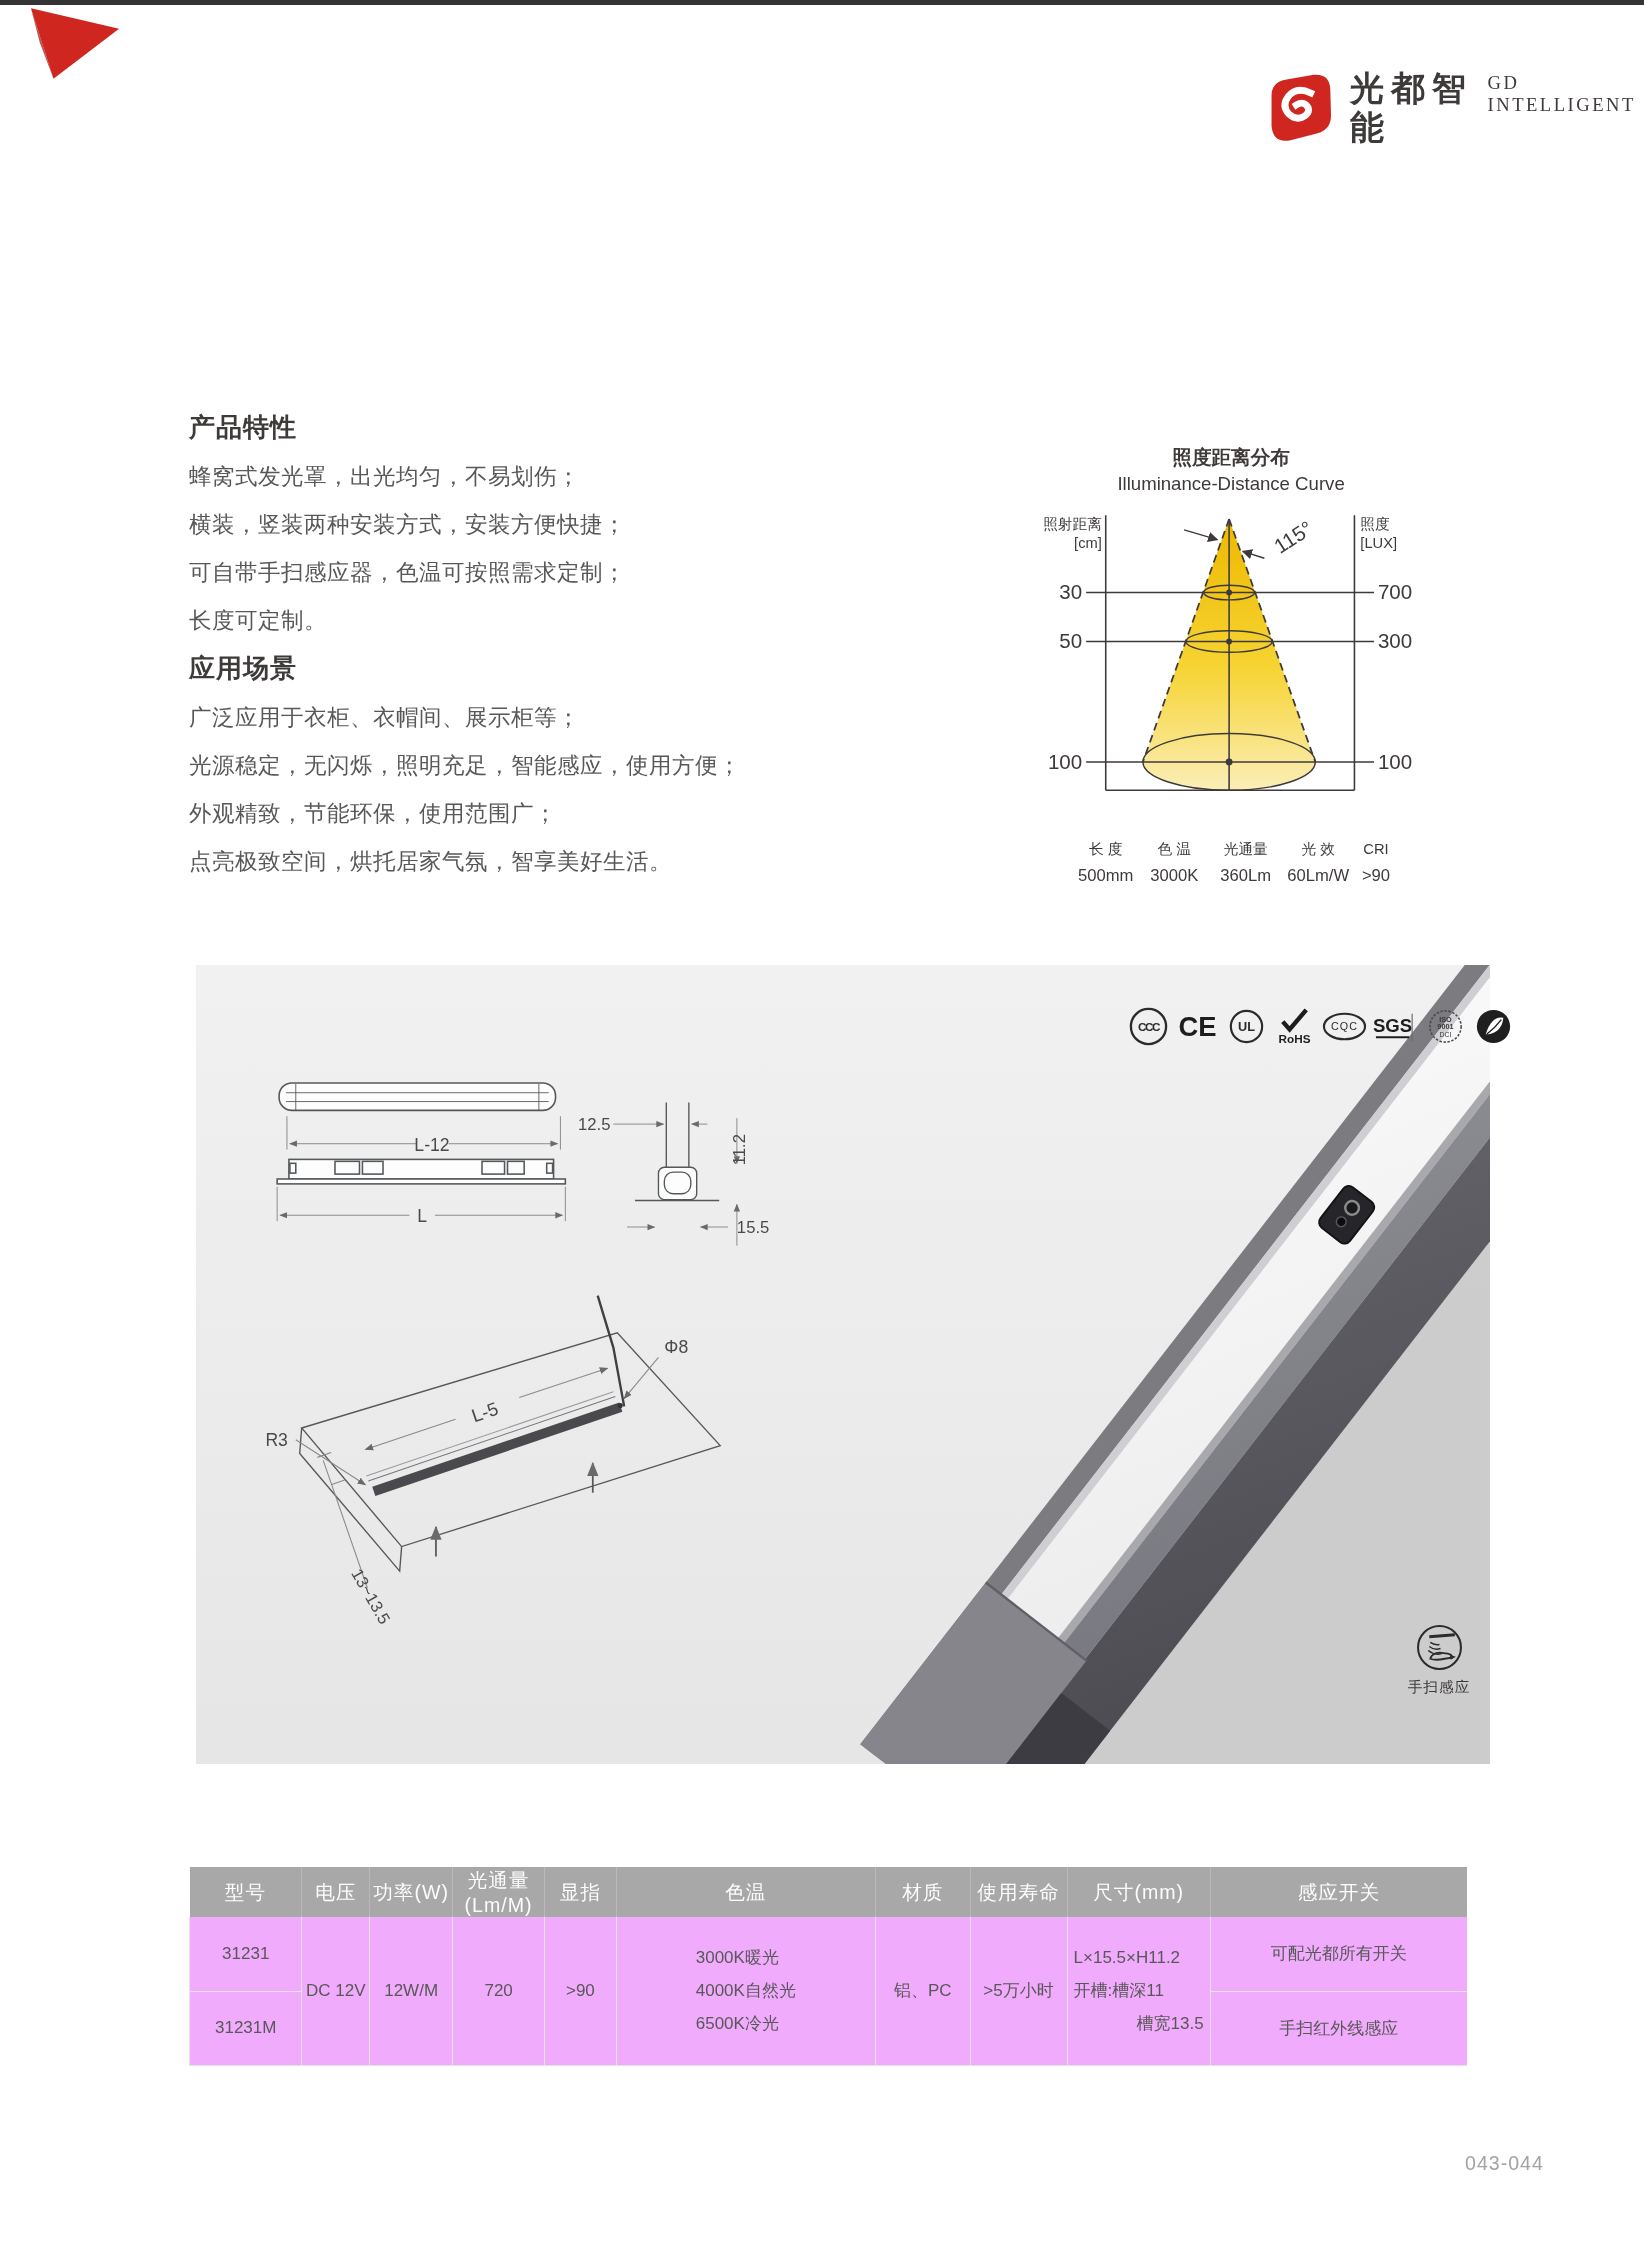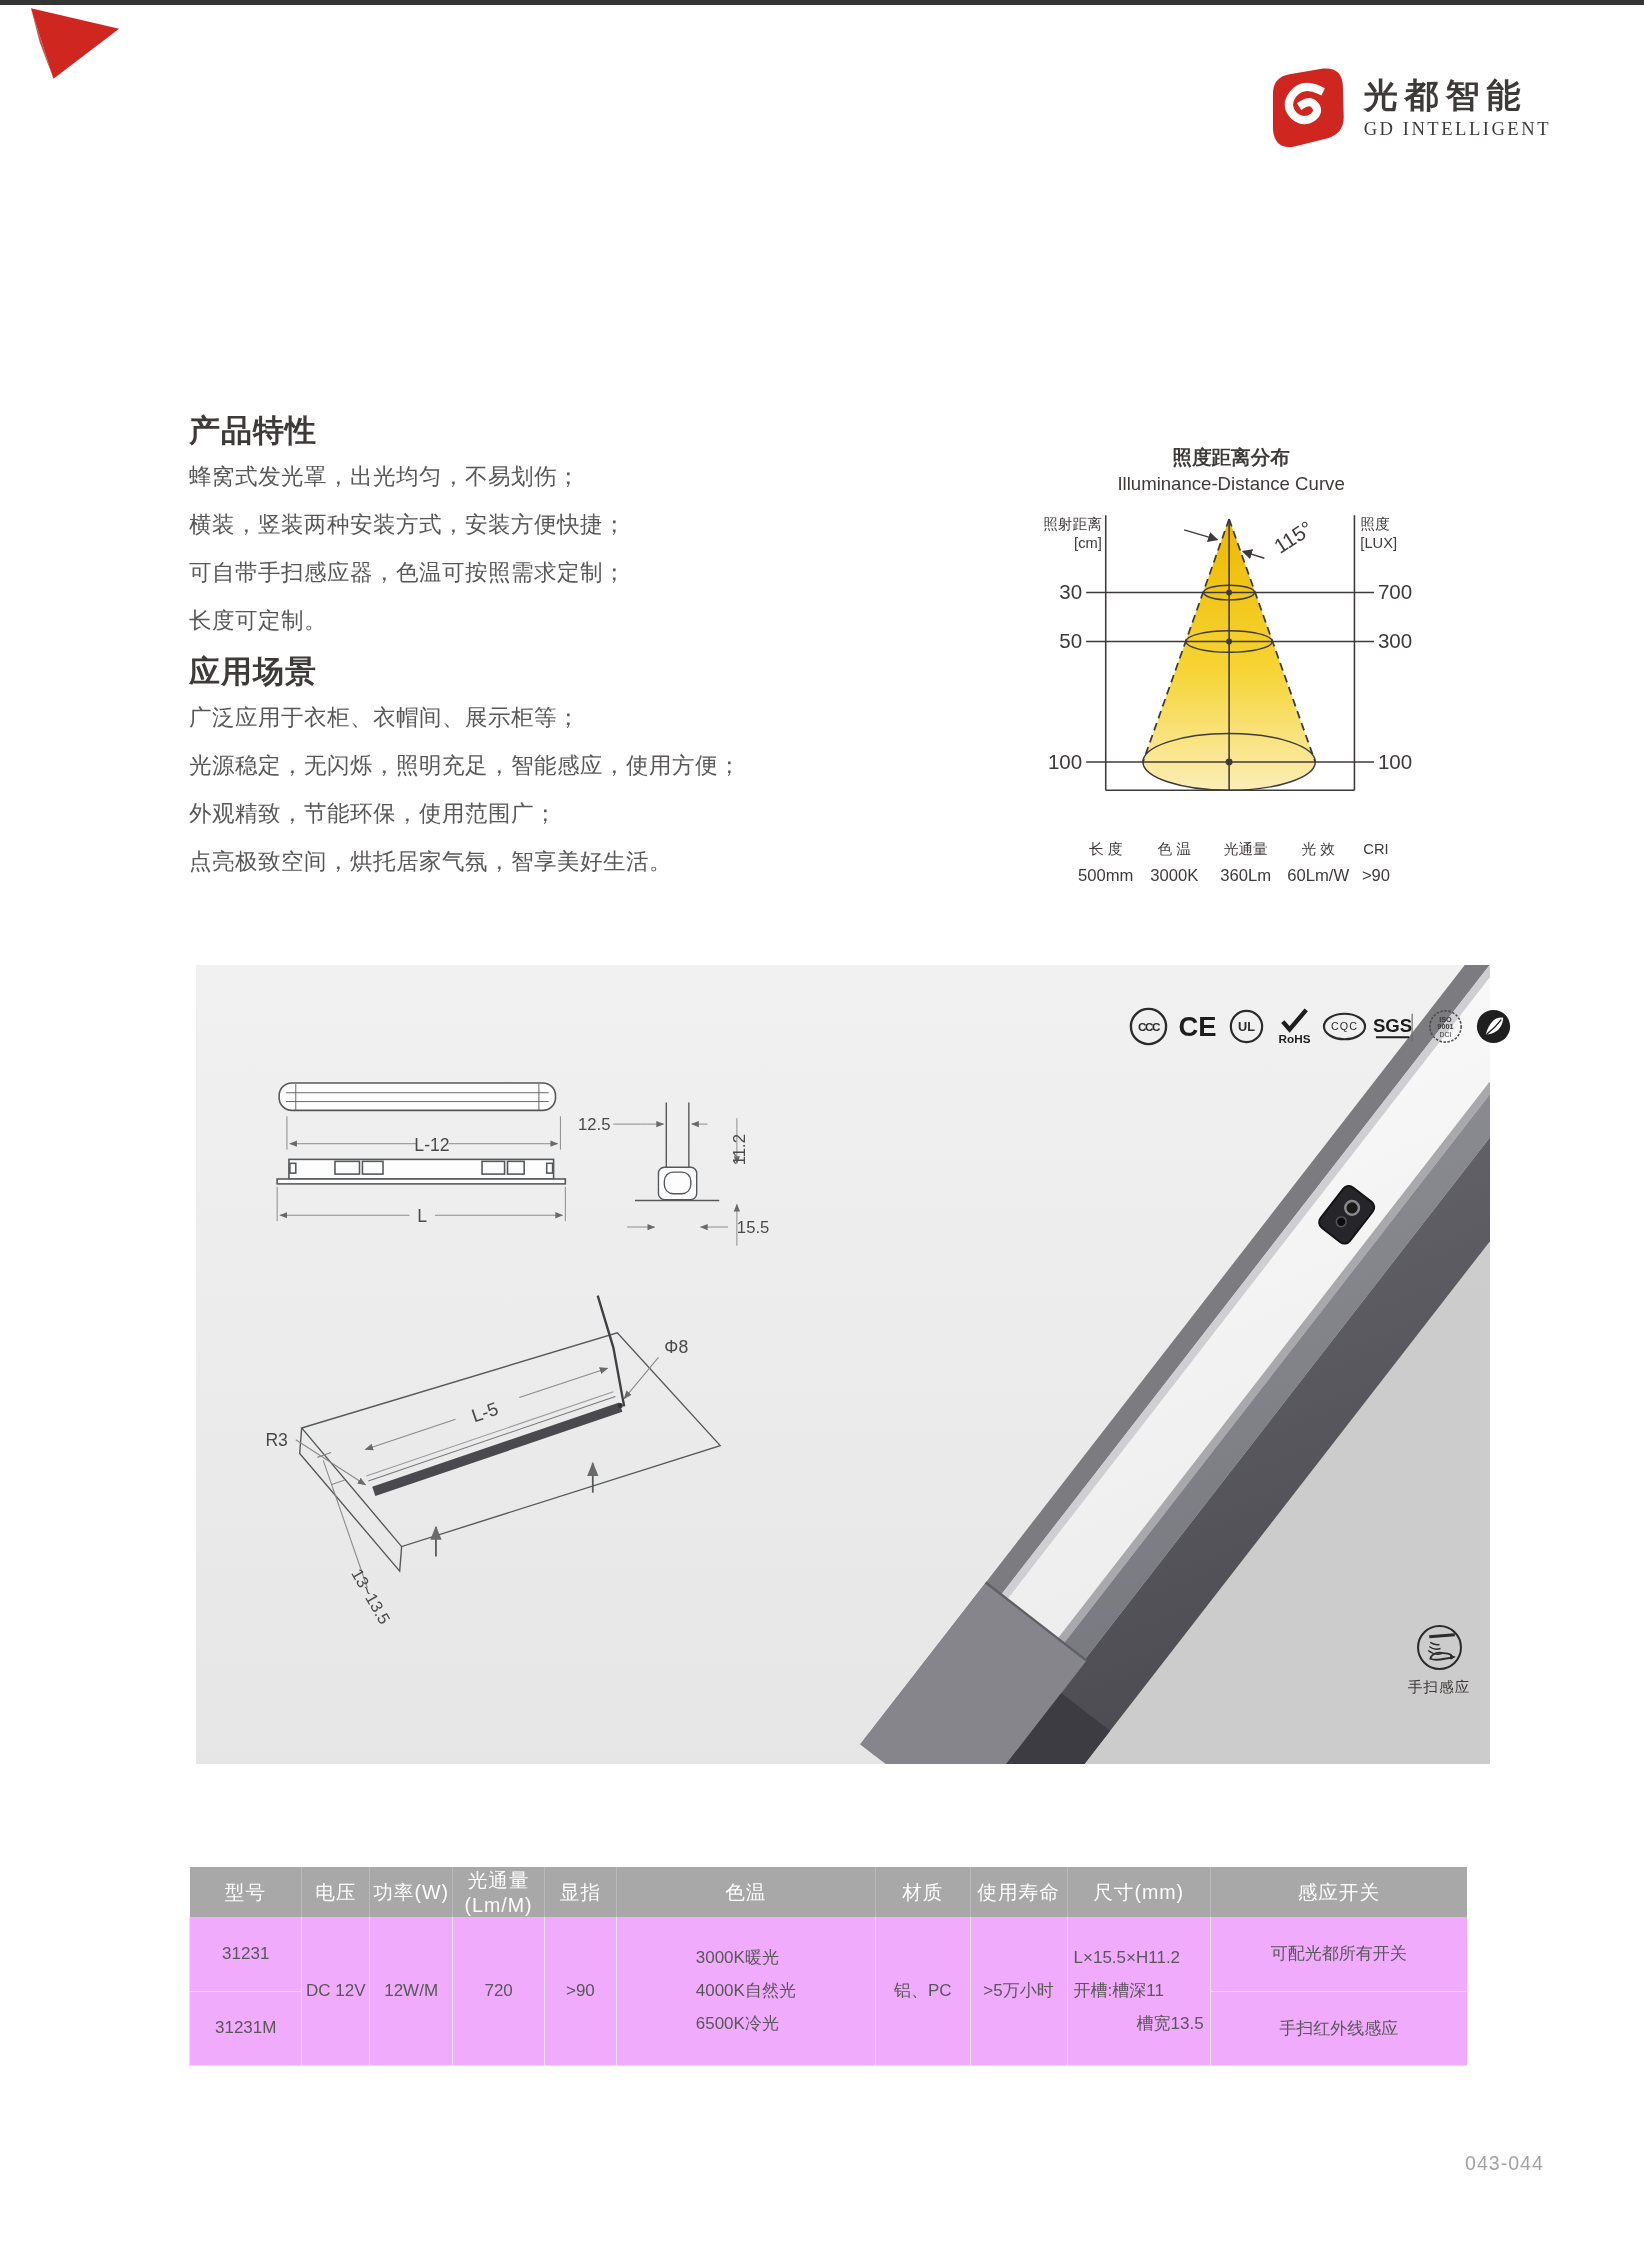--- a/index.html
+++ b/index.html
@@ -2,27 +2,27 @@
 <html><head>
 <meta charset="utf-8">
 <style>
   * { margin:0; padding:0; box-sizing:border-box; }
   body { background:#fff; font-family:"Liberation Sans","DejaVu Sans",sans-serif; }
   #page { position:relative; width:1645px; height:2247px; background:#fff; overflow:hidden; }
   #topbar { position:absolute; left:0; top:0; width:1645px; height:4.9px; background:#343434; }
   #corner-mark { position:absolute; left:29px; top:7.8px; }
   
   #logo { position:absolute; left:1264px; top:63px; display:flex; align-items:center; gap:13.7px; }
-  #logo .txt { display:flex; flex-direction:column; }
+  #logo .txt { display:flex; flex-direction:row; }
   #logo .cn { font-size:34px; font-weight:bold; color:#3e3a39; letter-spacing:6.9px; line-height:1.15; }
   #logo .en { font-size:18.6px; color:#3e3a39; font-family:"Liberation Serif","DejaVu Serif",serif; letter-spacing:2.5px; margin-top:2.9px; }
   
   #page-title { position:absolute; left:188px; top:214px; font-size:45px; color:#7d7d7d; letter-spacing:2px; }
   
-  .sec-head { position:absolute; left:189px; font-size:31px; font-weight:bold; color:#3e3a39; letter-spacing:1px; }
+  .sec-head { position:absolute; left:189px; font-size:26px; font-weight:bold; color:#3e3a39; letter-spacing:1px; }
   .sec-body { position:absolute; left:189px; font-size:22.5px; color:#595757; line-height:48px; letter-spacing:0.5px; }
   
   #chart { position:absolute; left:1037px; top:429px; }
   #chart text { fill:#3e3a39; }
   
   #panel { position:absolute; left:196px; top:965px; width:1294px; height:799px;
            background:linear-gradient(180deg,#f1f1f1 0%,#ebebeb 55%,#e6e6e6 100%); }
   #product-art { position:absolute; left:0; top:0; }
   #drawings { position:absolute; left:39px; top:59px; }
   #drawings text { fill:#4a4a4a; }

